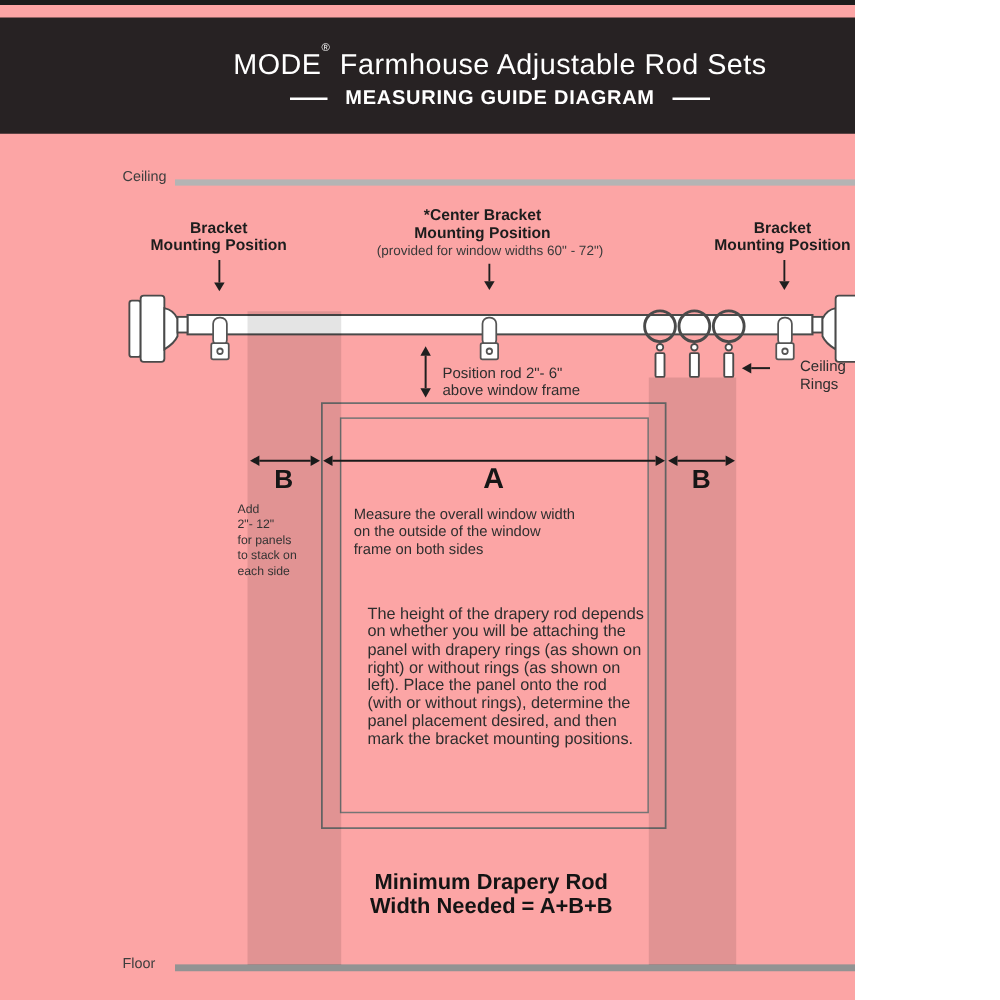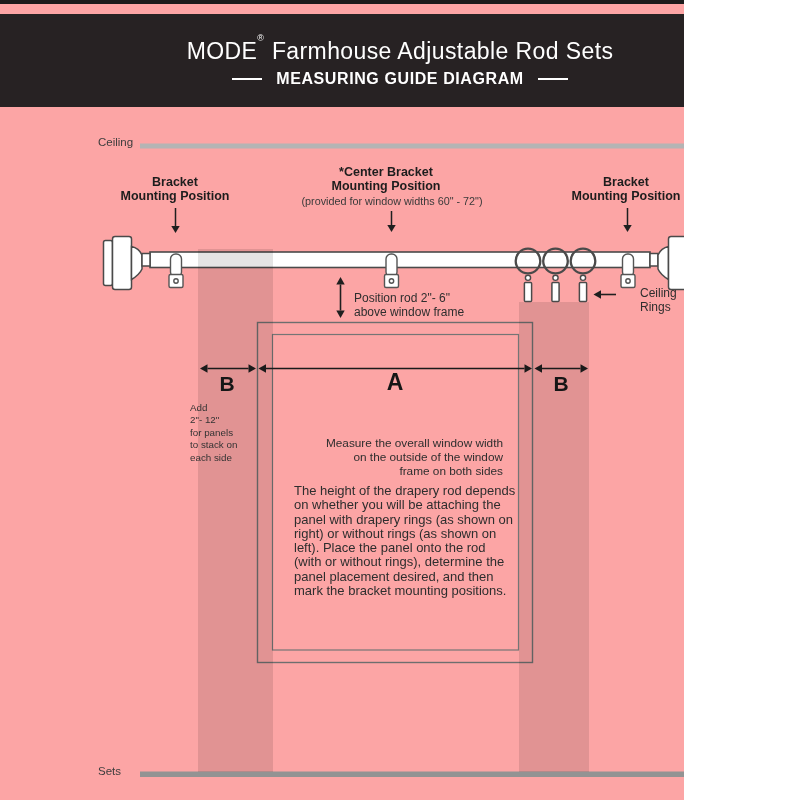--- a/index.html
+++ b/index.html
@@ -29,21 +29,21 @@
   .bracket-center-title{left:306px;top:165px;width:160px;}
   .bracket-center-note{left:292px;top:195px;width:200px;}
   .bracket-right{left:546px;top:175px;width:160px;}
   .rod-note{left:354px;top:292px;width:140px;font-size:12px;line-height:13.5px;color:#2e2e2e;}
   .rings-label{left:640px;top:287px;width:70px;font-size:12px;line-height:13.5px;color:#2e2e2e;}
   .b-label{font-weight:bold;font-size:21px;color:#161616;text-align:center;}
   .b-left{left:197px;top:372px;width:60px;}
   .b-right{left:531px;top:372px;width:60px;}
   .a-label{left:345px;top:369px;width:100px;font-weight:bold;font-size:23px;color:#161616;text-align:center;}
   .b-note{left:190px;top:402px;width:74px;font-size:9.8px;line-height:12.4px;text-align:left;color:#333;}
-  .a-note{left:283px;top:404px;width:220px;font-size:11.8px;line-height:14px;text-align:right;color:#2e2e2e;margin-top:32px;}
+  .a-note{left:283px;top:404px;width:220px;font-size:11.8px;line-height:14px;text-align:left;color:#2e2e2e;}
   .paragraph{left:294px;top:484px;width:222px;font-size:13px;line-height:14.3px;color:#2e2e2e;}
   .formula{left:273px;top:696px;width:240px;font-weight:bold;font-size:17.5px;line-height:19px;
            text-align:center;color:#141414;}
 </style>
 </head>
 <body>
 
 <div class="stage">
 
   <div class="top-rule"></div>
@@ -155,21 +155,21 @@
       <polygon points="524.5,364.3 524.5,372.7 532,368.5" stroke="none"></polygon>
     </g>
     <g stroke="#1a1a1a" stroke-width="1.6" fill="#1a1a1a">
       <line x1="542" y1="368.5" x2="580.5" y2="368.5"></line>
       <polygon points="542,364.3 542,372.7 534.5,368.5" stroke="none"></polygon>
       <polygon points="580.5,364.3 580.5,372.7 588,368.5" stroke="none"></polygon>
     </g>
   </svg>
 
   <div class="txt small-label ceiling-label">Ceiling</div>
-  <div class="txt small-label floor-label">Sets</div>
+  <div class="txt small-label floor-label">Floor</div>
 
   <div class="txt bold-label ml bracket-left">Bracket
 Mounting Position</div>
   <div class="txt bold-label ml bracket-center-title">*Center Bracket
 Mounting Position</div>
   <div class="txt note bracket-center-note">(provided for window widths 60" - 72")</div>
   <div class="txt bold-label ml bracket-right">Bracket
 Mounting Position</div>
 
   <div class="txt ml rod-note">Position rod 2"- 6"
@@ -184,14 +184,16 @@
   <div class="txt ml b-note">Add
 2"- 12"
 for panels
 to stack on
 each side</div>
   <div class="txt ml a-note">Measure the overall window width
 on the outside of the window
 frame on both sides</div>
 
   <div class="txt paragraph">The height of the drapery rod depends on whether you will be attaching the panel with drapery rings (as shown on right) or without rings (as shown on left). Place the panel onto the rod (with or without rings), determine the panel placement desired, and then mark the bracket mounting positions.</div>
+  <div class="txt ml formula">Minimum Drapery Rod
+Width Needed = A+B+B</div>
 
 </div>
 
 </body></html>

